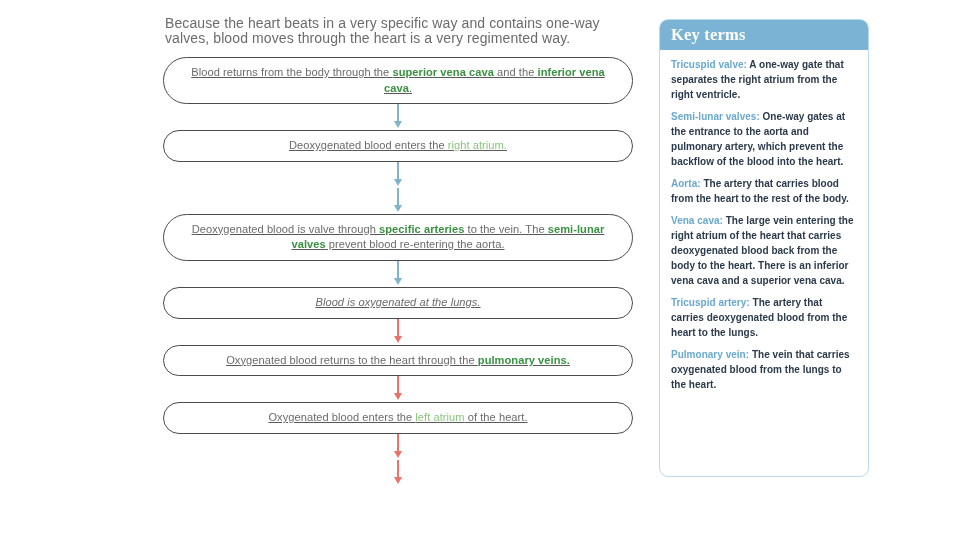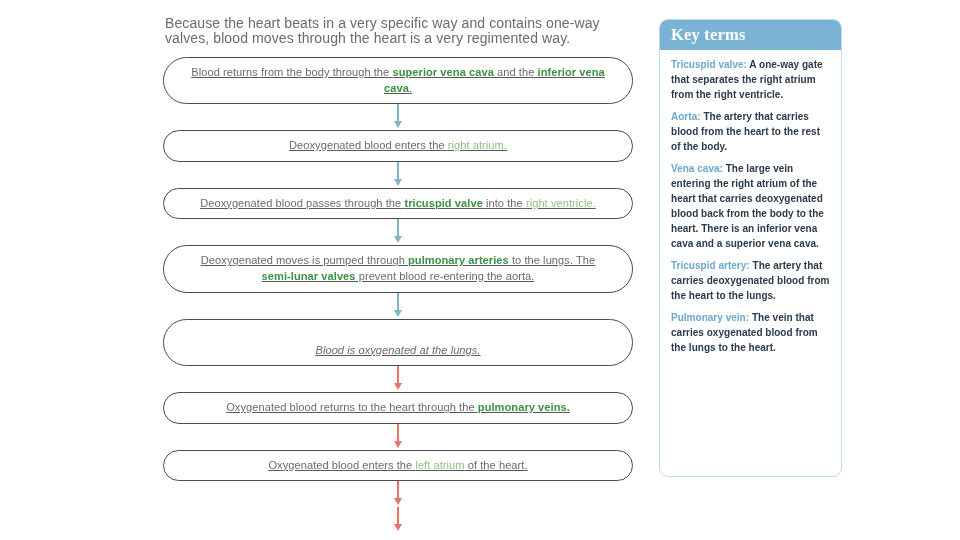--- a/index.html
+++ b/index.html
@@ -20,21 +20,21 @@
   .step{position:relative;}
   .box{
     border:1.4px solid #4c4c4c;border-radius:26px;background:#fff;
     padding:7px 22px;min-height:18px;box-sizing:border-box;
     display:flex;align-items:center;justify-content:center;text-decoration:underline;
   }
   .box p{
     margin:0;text-align:center;font-size:11.1px;line-height:15.6px;
     color:#6b6b6b;letter-spacing:.05px;
   }
-  .box.italic p{font-style:italic;margin-top:16px;}
+  .box.italic p{font-style:italic;}
 
   
   .g-bold{color:#3a9141;font-weight:bold;}
   .g-light{color:#8cc47f;}
 
   
   .conn{position:relative;height:26px;}
   .conn .line{
     position:absolute;left:50%;top:0;width:1.3px;height:21px;
     margin-left:-0.65px;background:#7fb4c9;
@@ -43,21 +43,21 @@
     position:absolute;left:50%;top:17px;width:0;height:0;
     margin-left:-4px;
     border-left:4px solid transparent;border-right:4px solid transparent;
     border-top:7px solid #7fb4c9;
   }
   .conn.red .line{background:#e8736a;}
   .conn.red .head{border-top-color:#e8736a;}
 
   
   .keypanel{
-    position:absolute;left:659px;top:19px;width:183px;height:458px;
+    position:absolute;left:659px;top:19px;width:210px;height:458px;
     border:1.6px solid #bcdced;border-radius:9px;background:#fff;
     box-sizing:border-box;overflow:hidden;
   }
   .keypanel-header{
     background:#7bb3d4;height:30px;display:flex;align-items:center;
     padding-left:11px;box-sizing:border-box;
   }
   .keypanel-header h2{
     margin:0;font-family:"Liberation Serif",serif;font-weight:bold;
     font-size:16.5px;color:#ffffff;letter-spacing:.2px;
@@ -89,32 +89,27 @@
         </div>
         <div class="step">
           <div class="box">
             <p><span>Deoxygenated blood enters the </span><span class="g-light">right atrium.</span></p>
           </div>
         </div>
         <div class="conn">
           <span class="line"></span>
           <span class="head"></span>
         </div>
-        <div class="step">
-          <div class="box">
-            <p><span>Deoxygenated blood passes through the </span><span class="g-bold">tricuspid valve</span><span> into the </span><span class="g-light">right ventricle.</span></p>
-          </div>
-        </div>
         <div class="conn">
           <span class="line"></span>
           <span class="head"></span>
         </div>
         <div class="step">
           <div class="box">
-            <p><span>Deoxygenated moves is pumped through </span><span class="g-bold">pulmonary arteries</span><span> to the lungs. The </span><span class="g-bold">semi-lunar valves</span><span> prevent blood re-entering the aorta.</span></p>
+            <p><span>Deoxygenated blood is valve through </span><span class="g-bold">specific arteries</span><span> to the vein. The </span><span class="g-bold">semi-lunar valves</span><span> prevent blood re-entering the aorta.</span></p>
           </div>
         </div>
         <div class="conn">
           <span class="line"></span>
           <span class="head"></span>
         </div>
         <div class="step">
           <div class="box italic">
             <p><span>Blood is oxygenated at the lungs.</span></p>
           </div>
@@ -147,20 +142,21 @@
         </div>
       </div>
   </div>
 
   <aside class="keypanel">
     <div class="keypanel-header">
       <h2>Key terms</h2>
     </div>
     <div class="keypanel-body" id="terms-mount">
         <p class="term"><span class="tname">Tricuspid valve:</span><span> A one-way gate that separates the right atrium from the right ventricle.</span></p>
+        <p class="term"><span class="tname">Semi-lunar valves:</span><span> One-way gates at the entrance to the aorta and pulmonary artery, which prevent the backflow of the blood into the heart.</span></p>
         <p class="term"><span class="tname">Aorta:</span><span> The artery that carries blood from the heart to the rest of the body.</span></p>
         <p class="term"><span class="tname">Vena cava:</span><span> The large vein entering the right atrium of the heart that carries deoxygenated blood back from the body to the heart. There is an inferior vena cava and a superior vena cava.</span></p>
         <p class="term"><span class="tname">Tricuspid artery:</span><span> The artery that carries deoxygenated blood from the heart to the lungs.</span></p>
         <p class="term"><span class="tname">Pulmonary vein:</span><span> The vein that carries oxygenated blood from the lungs to the heart.</span></p>
       </div>
   </aside>
 
 </div>
 
 </body></html>

